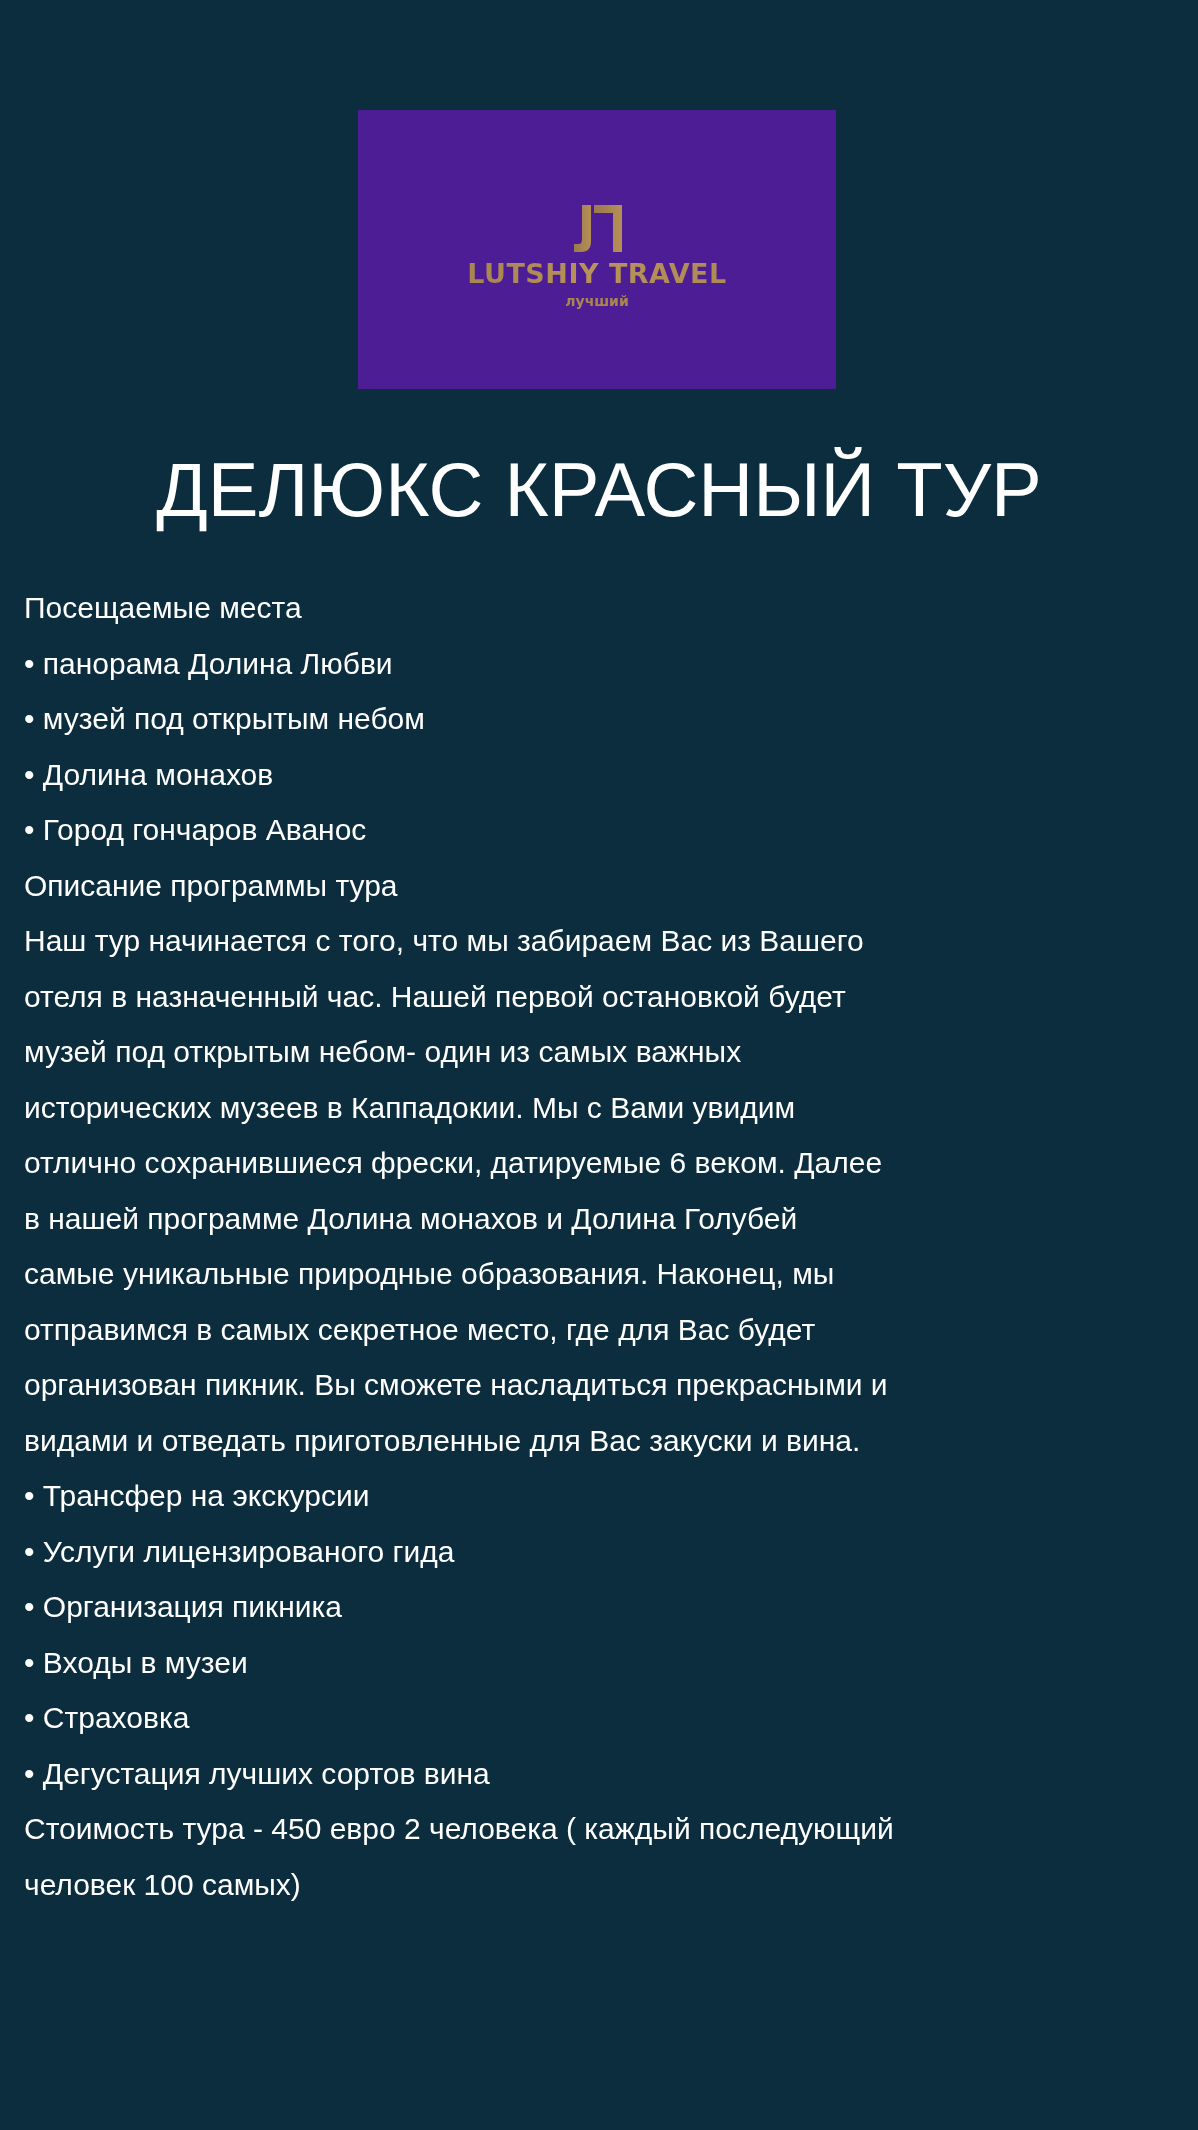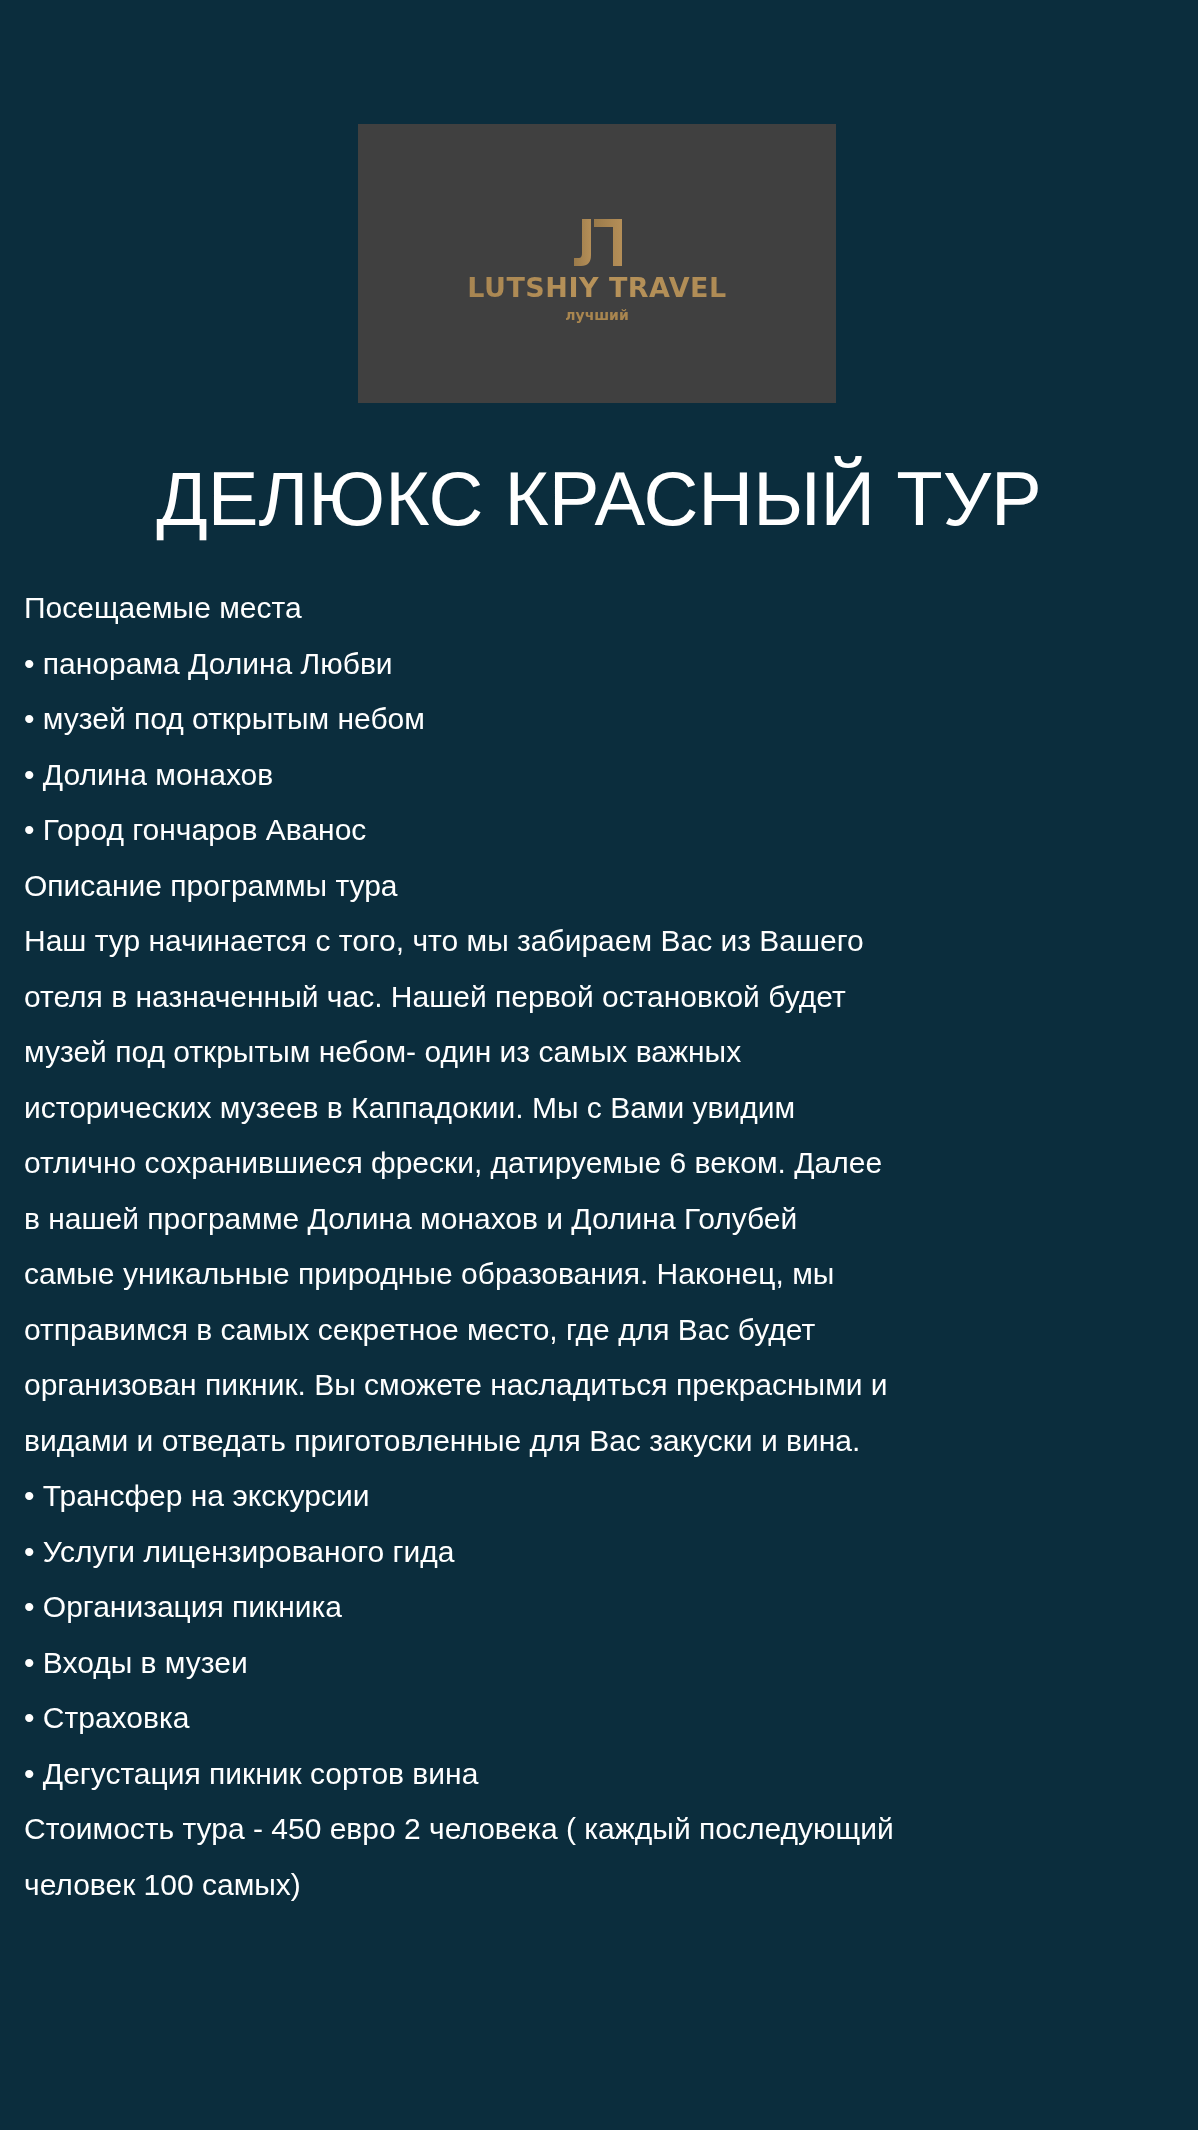--- a/index.html
+++ b/index.html
@@ -11,24 +11,24 @@
       height: 2130px;
       background: #0b2d3d;
       overflow: hidden;
       position: relative;
       font-family: "Liberation Sans", sans-serif;
       color: #ffffff;
     }
     .logo-box {
       position: absolute;
       left: 358px;
-      top: 124px;
+      top: 110px;
       width: 478px;
       height: 279px;
-      background: #404040;
+      background: #4c1d95;
     }
     .logo-mark {
       position: absolute;
       left: 215px;
       top: 95px;
       width: 50px;
       height: 48px;
     }
     .logo-name {
       position: absolute;
@@ -60,21 +60,21 @@
     .title {
       position: absolute;
       left: 0;
       right: 0;
       top: 442px;
       text-align: center;
       font-size: 76px;
       line-height: 90px;
       font-weight: normal;
       color: #ffffff;
-      margin: 12px;
+      margin: 3px;
     }
     .body {
       position: absolute;
       left: 24px;
       top: 580px;
       width: 1174px;
       font-size: 30px;
       line-height: 55.5px;
       white-space: nowrap;
     }
@@ -120,17 +120,17 @@
   <span class="line">самые уникальные природные образования. Наконец, мы</span>
   <span class="line">отправимся в самых секретное место, где для Вас будет</span>
   <span class="line">организован пикник. Вы сможете насладиться прекрасными и</span>
   <span class="line">видами и отведать приготовленные для Вас закуски и вина.</span>
 
   <span class="line">• Трансфер на экскурсии</span>
   <span class="line">• Услуги лицензированого гида</span>
   <span class="line">• Организация пикника</span>
   <span class="line">• Входы в музеи</span>
   <span class="line">• Страховка</span>
-  <span class="line">• Дегустация пикник сортов вина</span>
+  <span class="line">• Дегустация лучших сортов вина</span>
 
   <span class="line">Стоимость тура - 450 евро 2 человека ( каждый последующий</span>
   <span class="line">человек 100 самых)</span>
 </div>
 
 </body></html>

